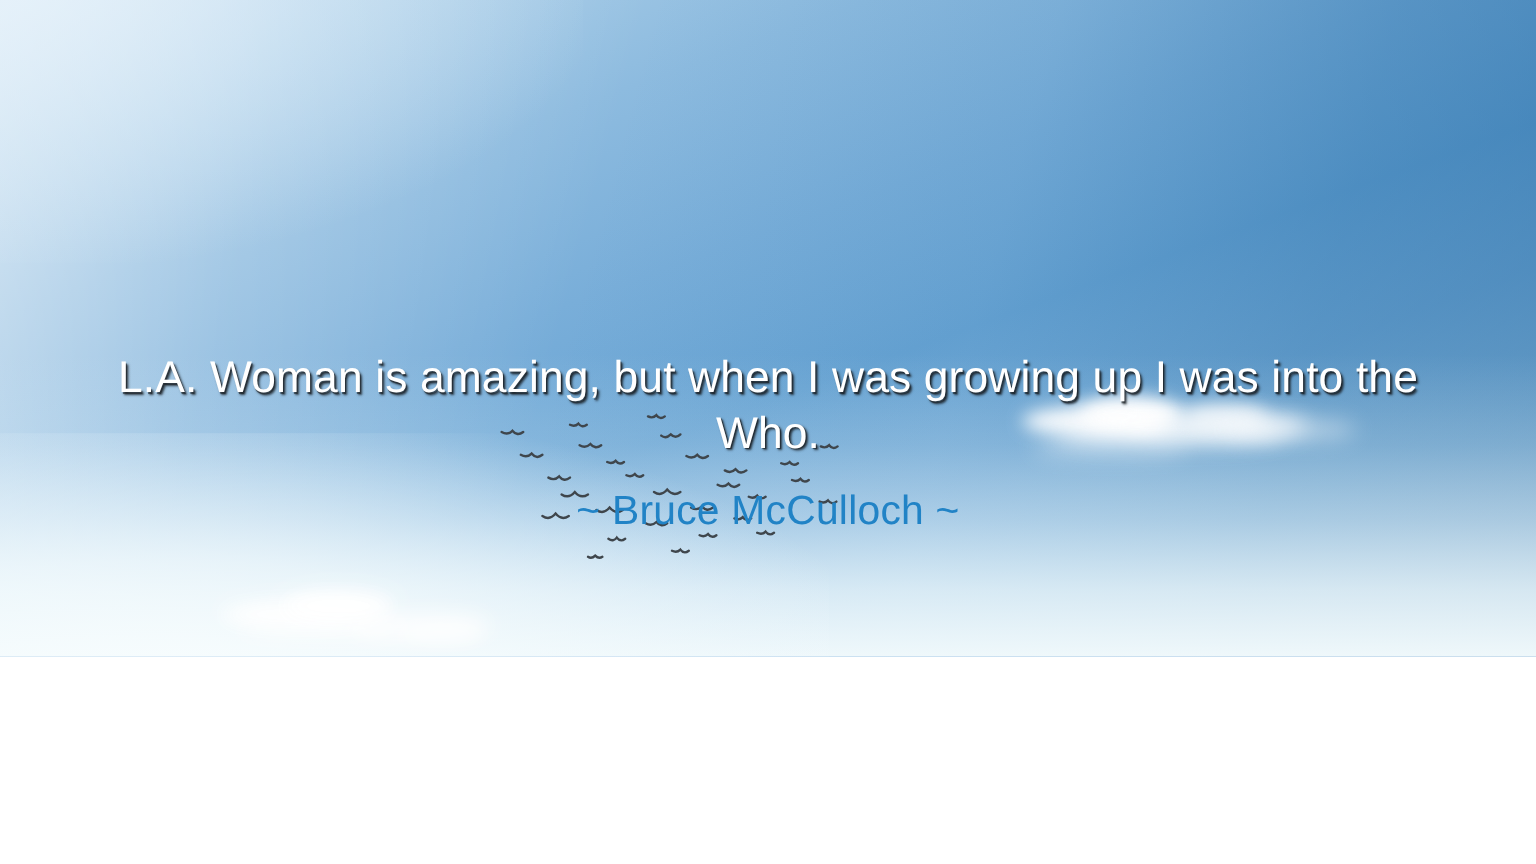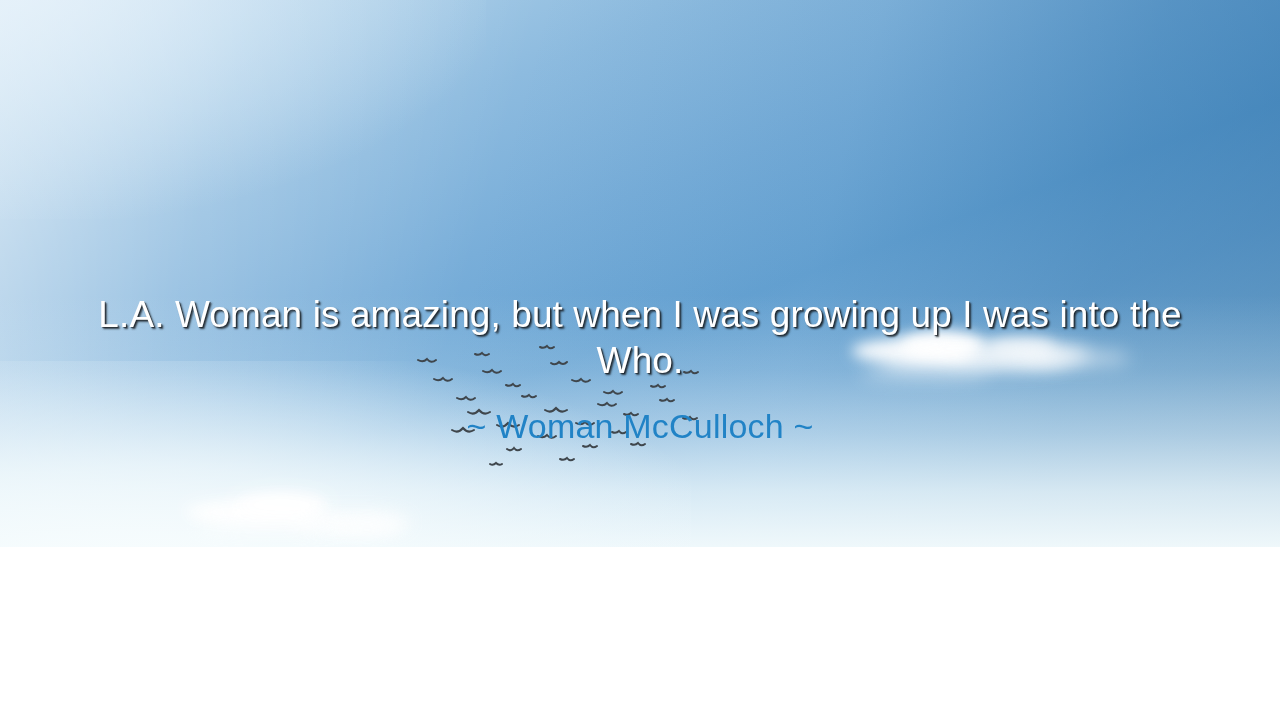--- a/index.html
+++ b/index.html
@@ -280,16 +280,16 @@
         <circle cx="238" cy="70" r="6"></circle>
       <circle cx="88" cy="84" r="6"></circle>
         <circle cx="170" cy="120" r="6"></circle>
       <circle cx="124" cy="128" r="6"></circle>
         <circle cx="206" cy="128" r="6"></circle>
     </g>
   </svg>
 
   <div class="quote-block">
     <p class="quote-text">L.A. Woman is amazing, but when I was growing up I was into the Who.</p>
-    <p class="quote-author">~ Woman McCulloch ~</p>
+    <p class="quote-author">~ Bruce McCulloch ~</p>
   </div>
 
 </div>
 
 </body></html>

